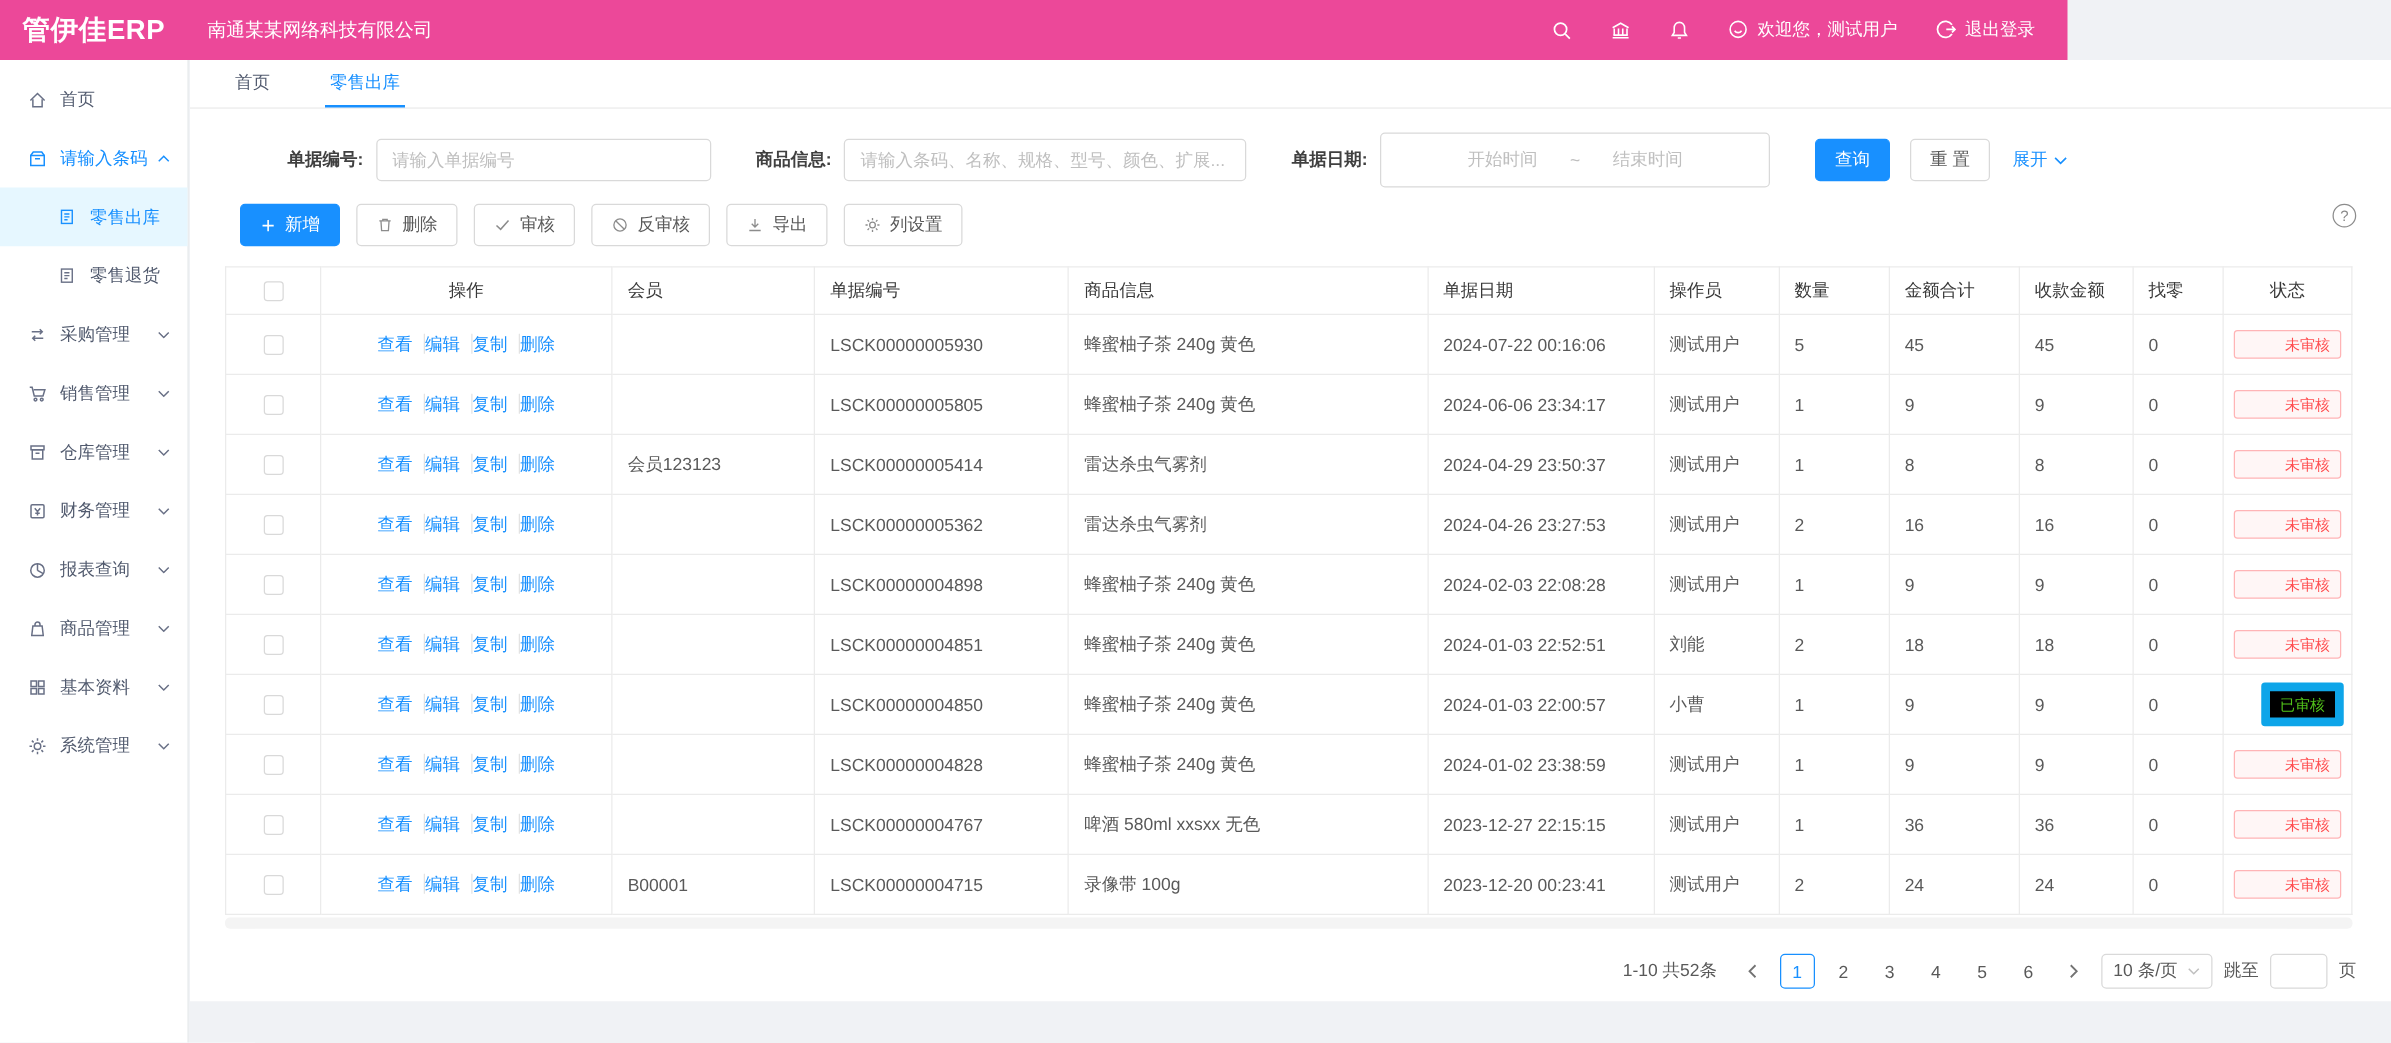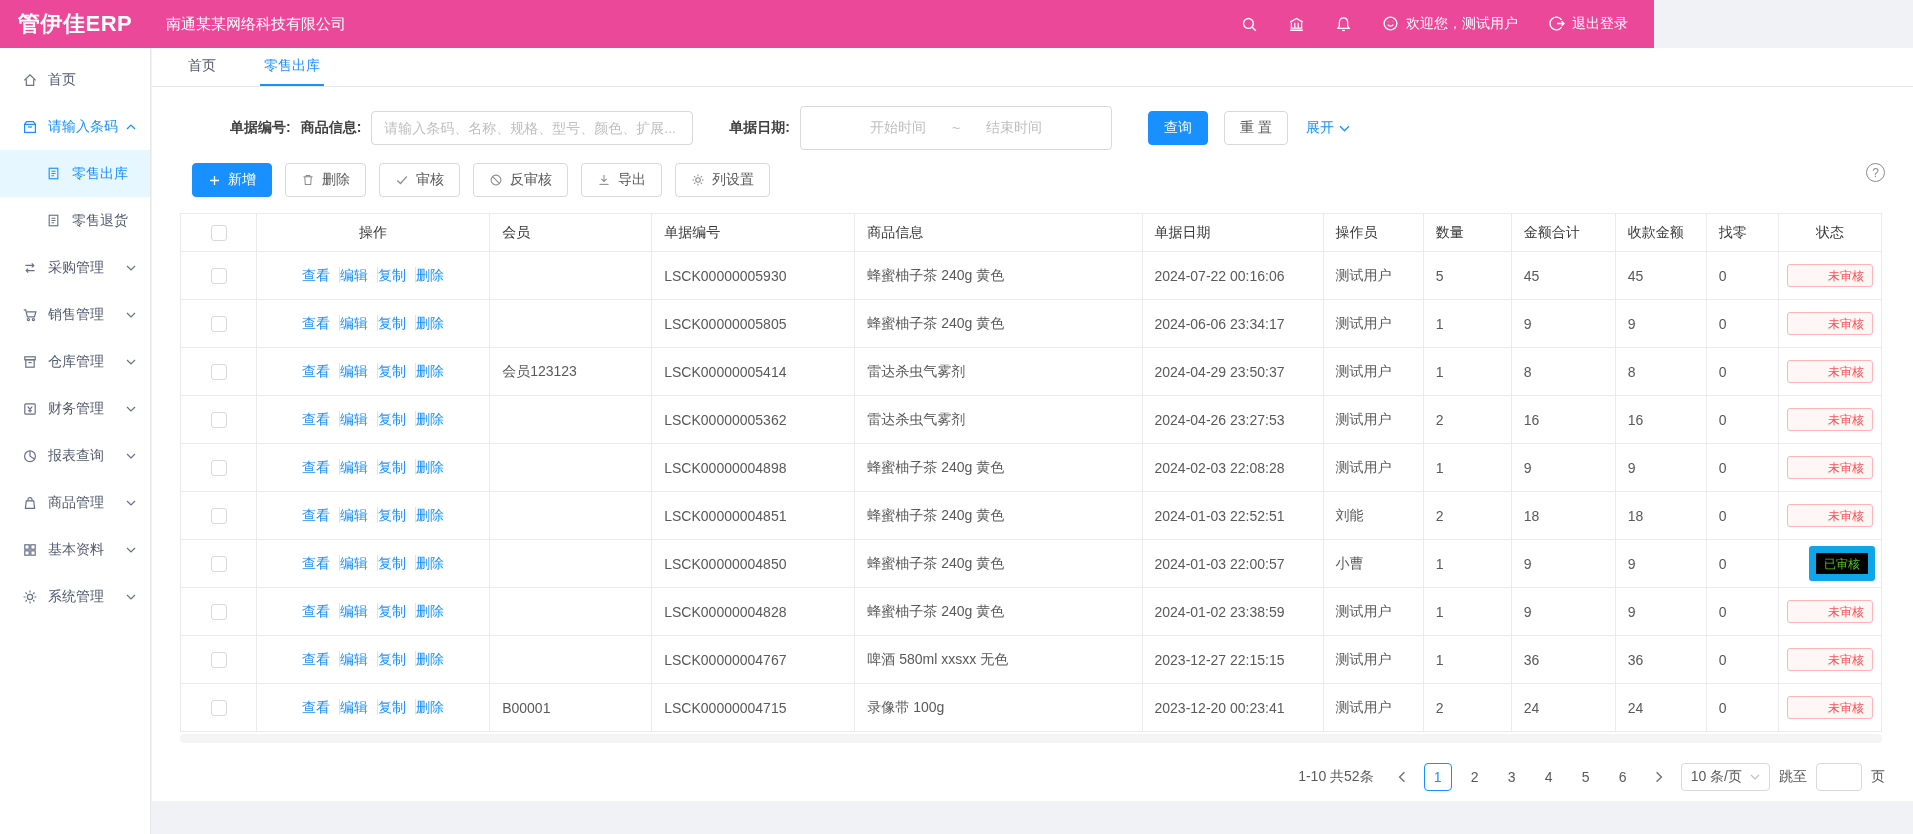--- a/index.html
+++ b/index.html
@@ -297,20 +297,21 @@
 
 <div class="tabbar">
   <div class="tab">首页</div>
   <div class="tab active">零售出库</div>
 </div>
 
 <div class="main">
 
   <div class="filter-row">
     <span class="f-label">单据编号:</span>
+    <input class="f-input doc-input" placeholder="请输入单据编号" style="">
     <span class="f-label">商品信息:</span>
     <input class="f-input goods-input" placeholder="请输入条码、名称、规格、型号、颜色、扩展..." style="">
     <span class="f-label">单据日期:</span>
     <span class="daterange">
       <span>开始时间</span>
       <span>~</span>
       <span>结束时间</span>
     </span>
     <button class="btn primary search-btn">查询</button>
     <button class="btn">重 置</button>

